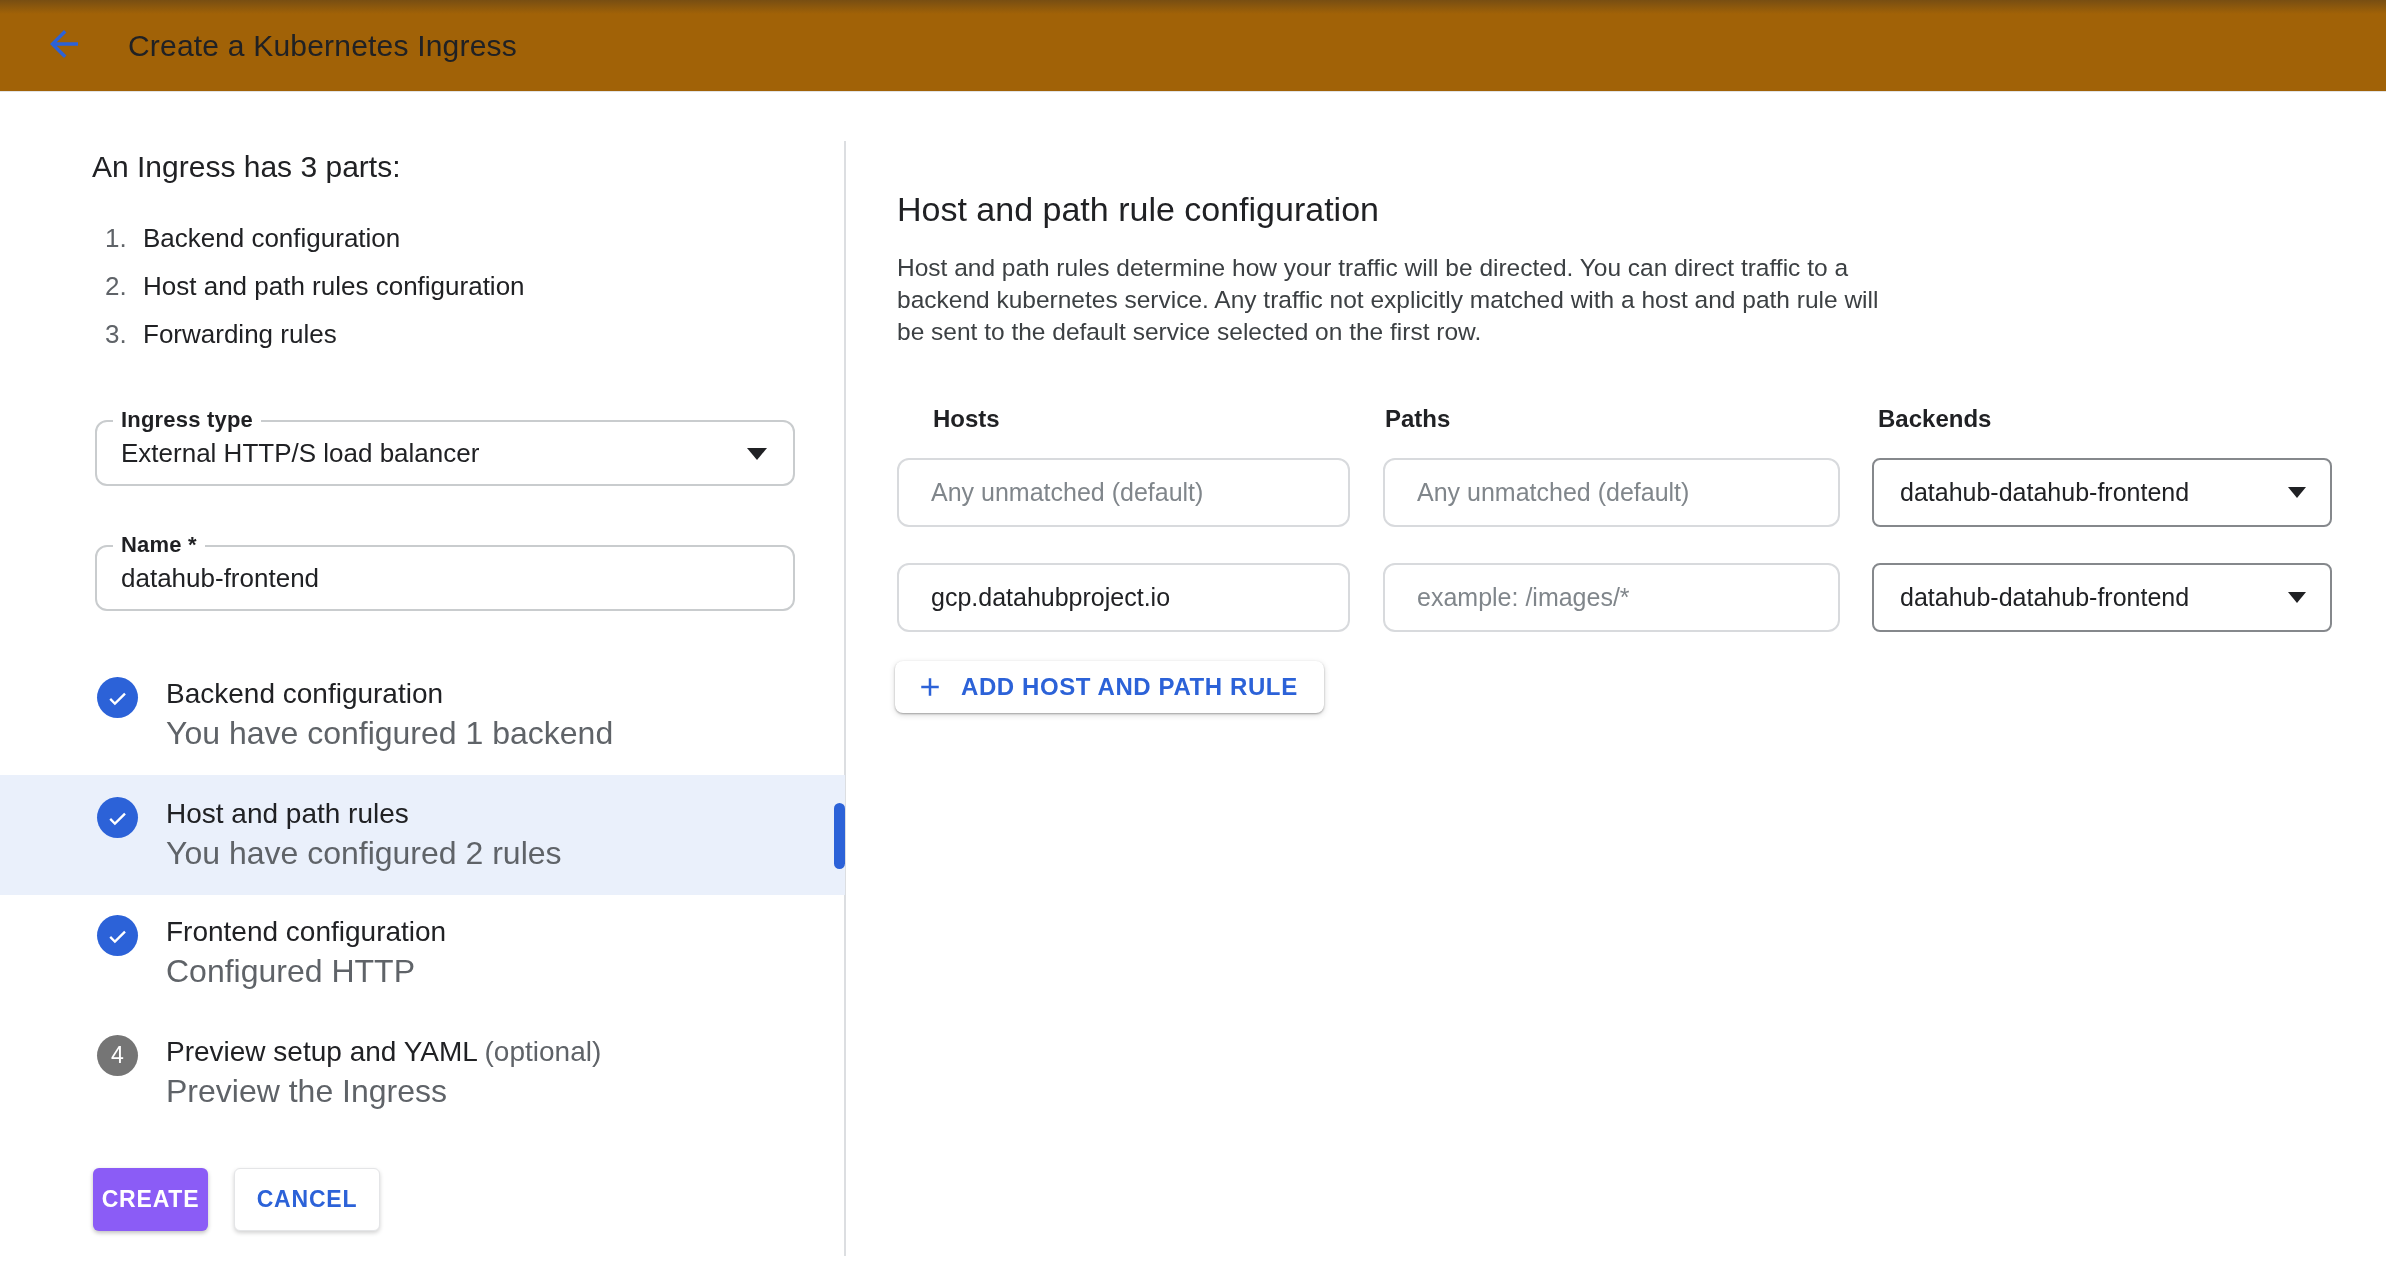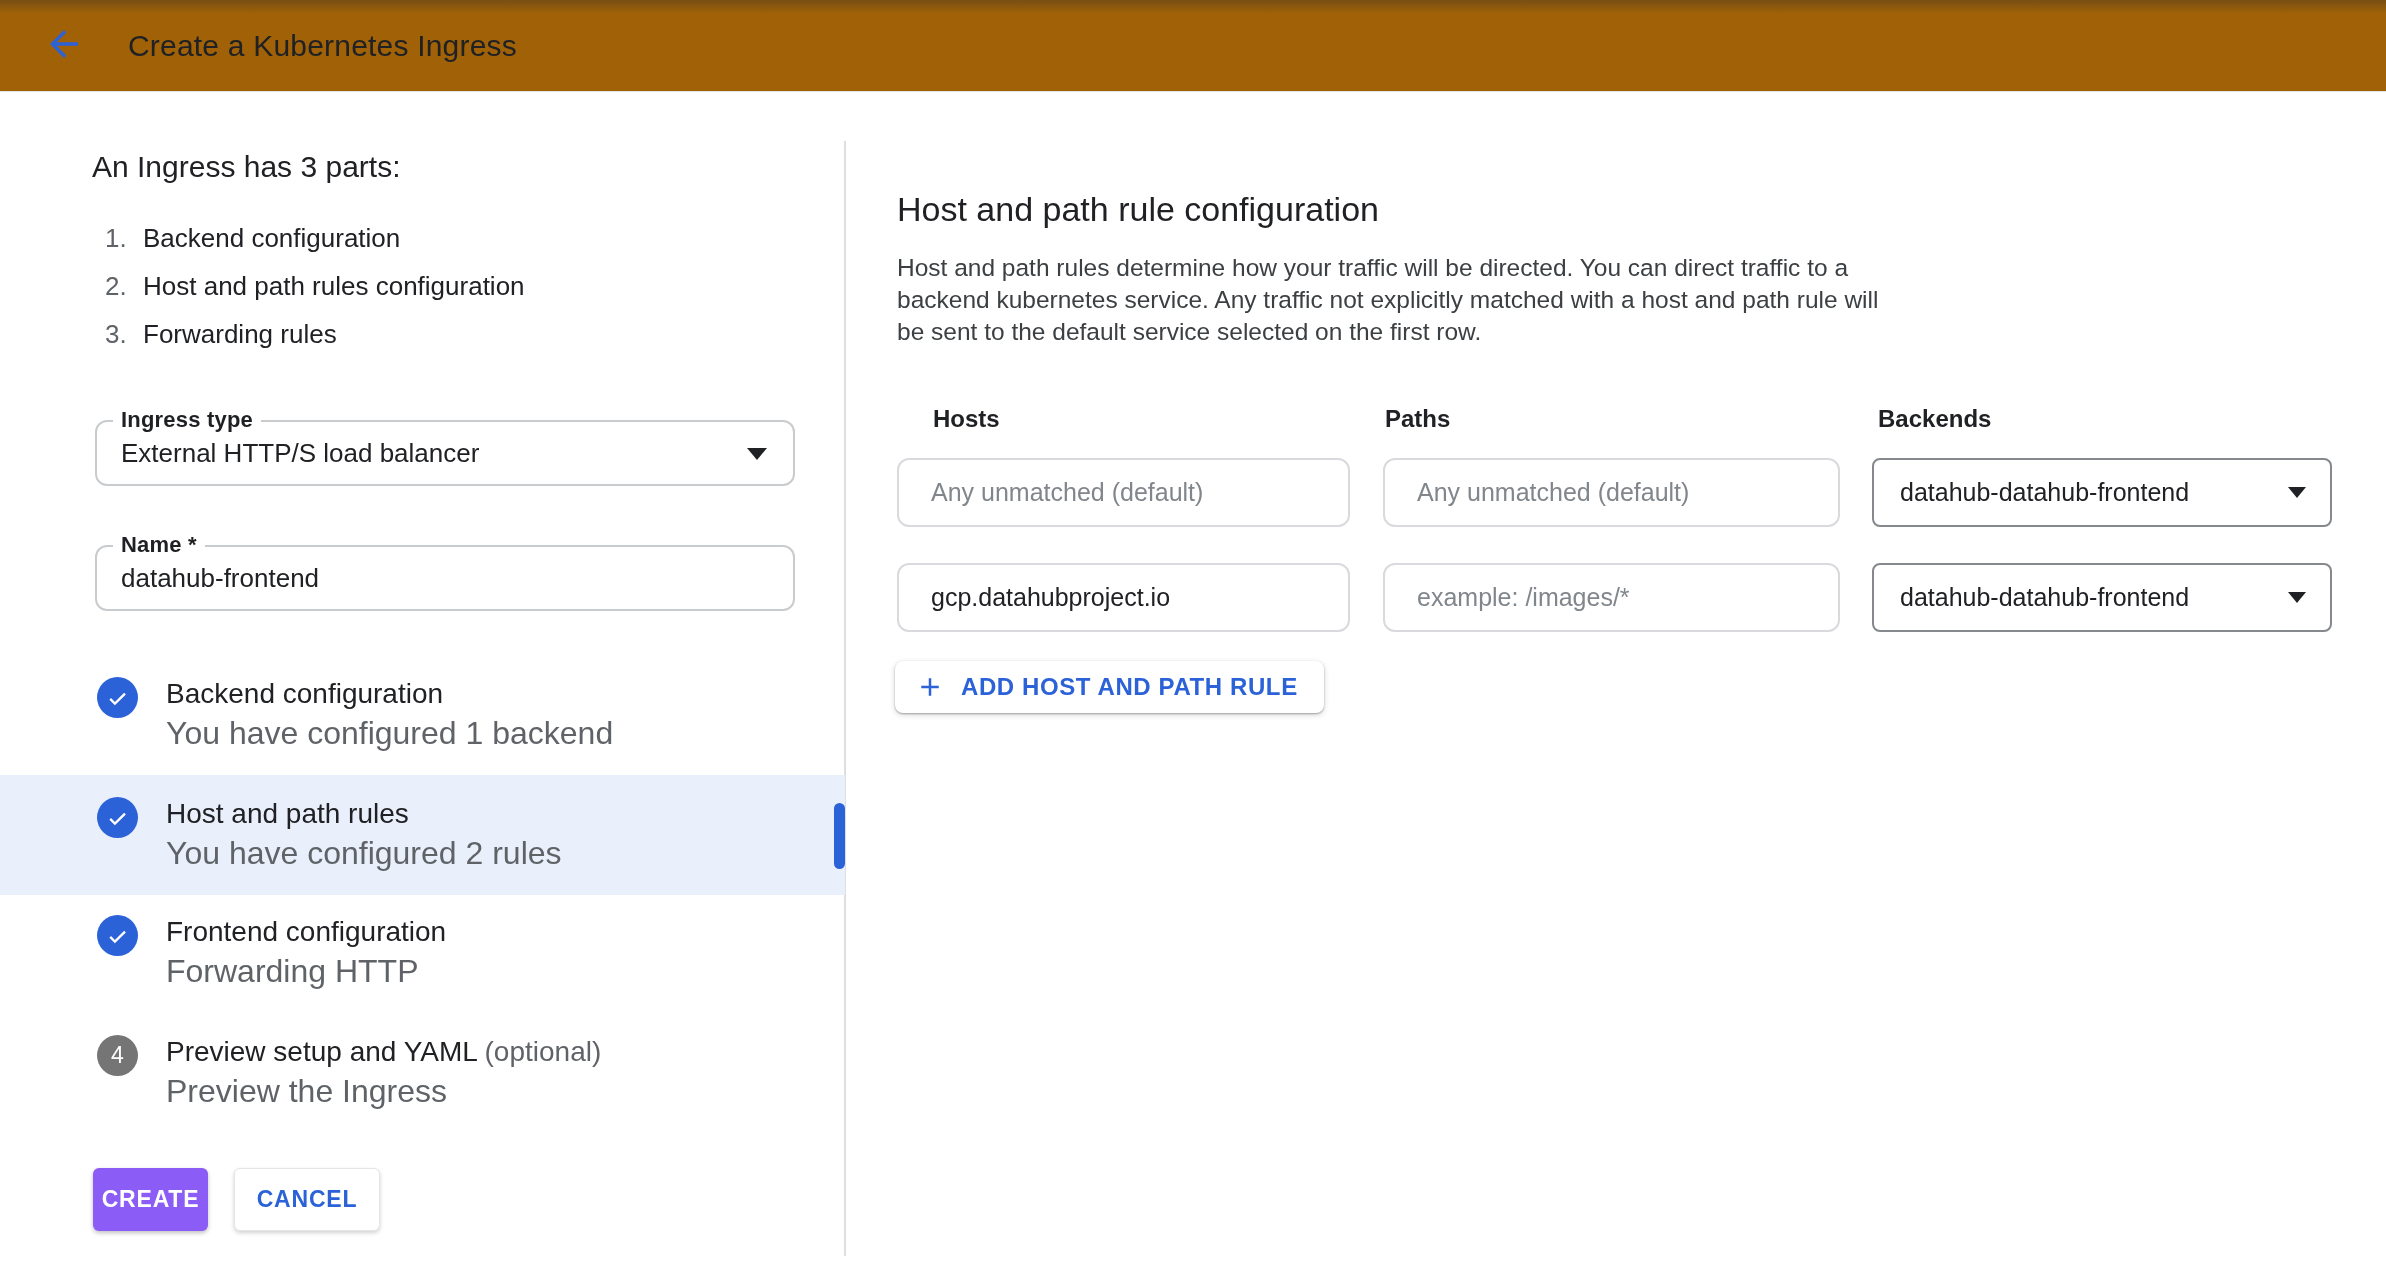--- a/index.html
+++ b/index.html
@@ -170,21 +170,21 @@
     </div>
 
     <div class="step step-3">
       <span class="circle done">
         <svg width="25" height="25" viewBox="0 0 24 24">
             <path d="M9.5 16.2 5.8 12.5l-1.6 1.6 5.3 5.3L20 9l-1.6-1.6z" fill="#fff"></path>
           </svg>
       </span>
       <div class="texts">
         <div class="stitle">Frontend configuration</div>
-        <div class="ssub">Forwarding HTTP</div>
+        <div class="ssub">Configured HTTP</div>
       </div>
     </div>
 
     <div class="step step-4">
       <span class="circle pending">4</span>
       <div class="texts">
         <div class="stitle"><span>Preview setup and YAML</span> <span class="ssuffix">(optional)</span></div>
         <div class="ssub">Preview the Ingress</div>
       </div>
     </div>

